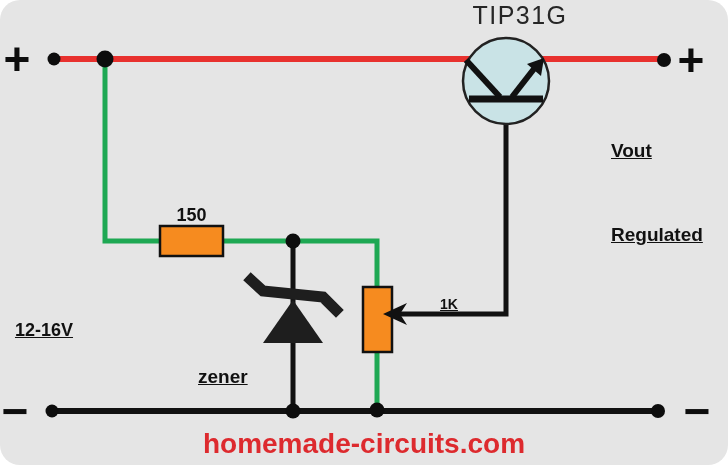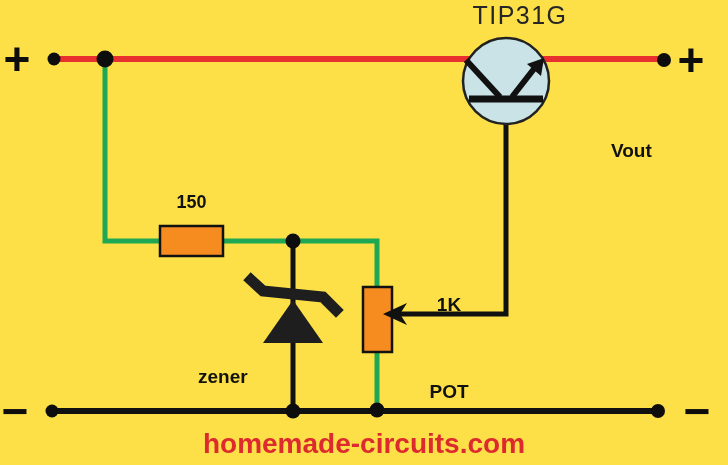--- a/index.html
+++ b/index.html
@@ -1,22 +1,23 @@
 <!DOCTYPE html>
 <html><head>
 <meta charset="utf-8">
 <style>
   html, body { margin: 0; padding: 0; background: #ffffff; }
   #stage {
     position: relative;
     width: 728px;
     height: 465px;
-    background: #fde047;
+    background: #e5e5e5;
     font-family: "Liberation Sans", sans-serif;
     overflow: hidden;
+    border-radius: 20px;
   }
   #circuit-svg { position: absolute; left: 0; top: 0; }
   .lbl {
     position: absolute;
     color: #111111;
     font-weight: 700;
     white-space: pre;
   }
   .tip-label {
     left: 459px; top: 1px; width: 122px;
@@ -38,39 +39,39 @@
   .vout-block {
     left: 611px; top: 81px;
     font-size: 19px; line-height: 28px;
   }
   .vin-block {
     left: 4px; top: 253px; width: 80px;
     text-align: center;
     font-size: 18px; line-height: 31px;
   }
   .r150-label {
-    left: 160px; top: 192px; width: 63px;
+    left: 160px; top: 205px; width: 63px;
     text-align: center; font-size: 18px;
   }
   .zener-label {
     left: 198px; top: 304px;
     font-size: 19px; line-height: 29px;
   }
   .pot-label {
     left: 417px; top: 232px; width: 64px;
     text-align: center;
-    font-size: 19px; line-height: 29px;
+    font-size: 14px; line-height: 29px;
   }
   .footer {
     left: 7px; top: 428px; width: 714px;
     text-align: center;
     font-size: 28px; font-weight: 700;
     color: #dd2a2e;
   }
-  .line { display: block; }
+  .line { display: block; text-decoration: underline; }
 </style>
 </head>
 <body>
 
 <div id="stage">
 
   <svg id="circuit-svg" width="728" height="465" viewBox="0 0 728 465">
 
     <g>
       <line x1="54" y1="59" x2="664" y2="59" stroke="#e8312e" stroke-width="6"></line>
@@ -128,32 +129,33 @@
 
   <div class="lbl tip-label">TIP31G</div>
 
   <div class="sign plus-left">+</div>
   <div class="sign plus-right">+</div>
   <div class="sign minus-left">−</div>
   <div class="sign minus-right">−</div>
 
   <div class="lbl vout-block">
     <span class="line">Vout</span>
+    <span class="line">Regulated</span>
   </div>
 
   <div class="lbl vin-block">
+    <span class="line">12-16V</span>
   </div>
 
   <div class="lbl r150-label">150</div>
 
   <div class="lbl zener-label">
     <span class="line">zener</span>
     
   </div>
 
   <div class="lbl pot-label">
     <span class="line">1K</span>
-    <span class="line">POT</span>
   </div>
 
   <div class="lbl footer">homemade-circuits.com</div>
 
 </div>
 
 </body></html>

